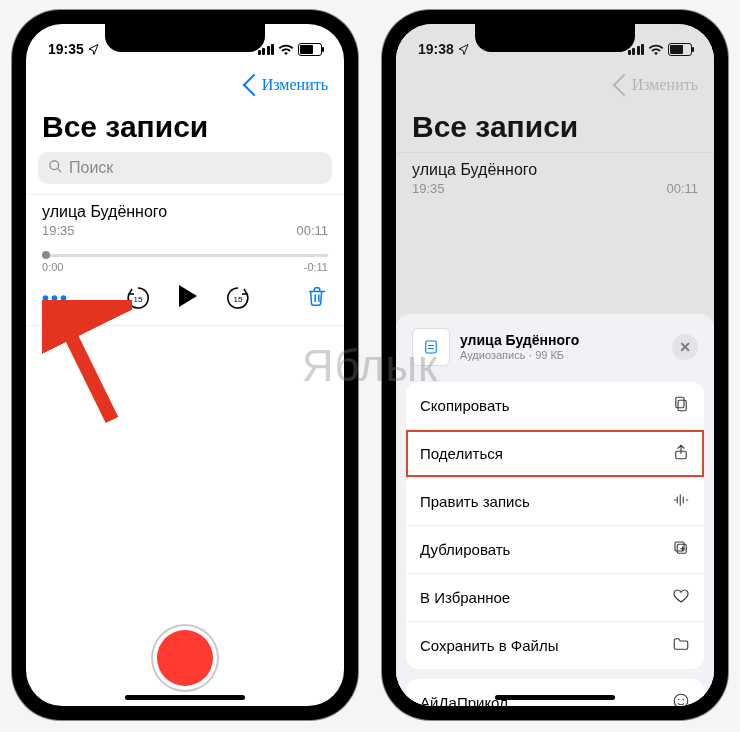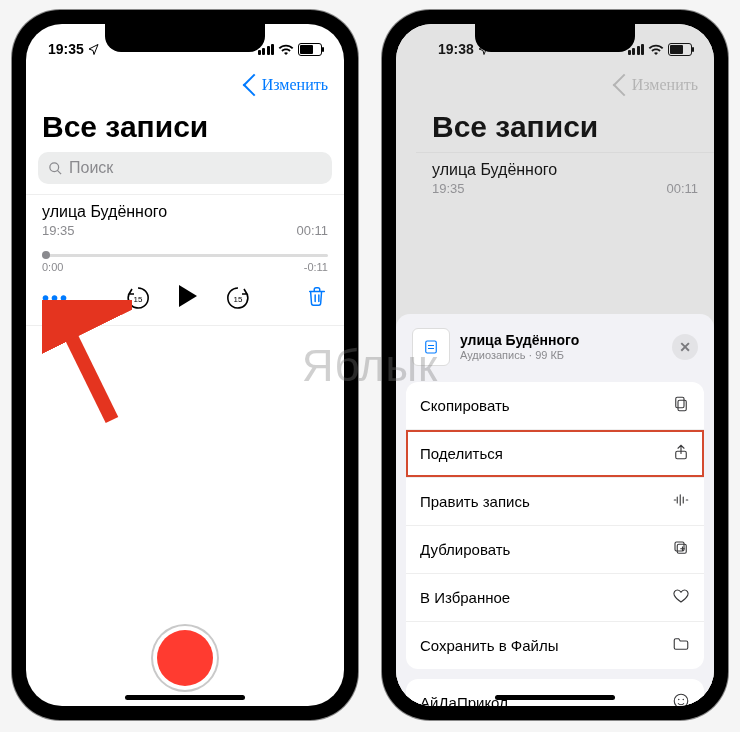--- a/index.html
+++ b/index.html
@@ -62,21 +62,21 @@
     transform: rotate(45deg);
   }
   .dim .back-chevron { border-color:#b0b0b0; }
   .edit-link { color:#007aff; font-size:16px; }
   .dim .edit-link { color:#b0b0b0; }
   .title {
     font-size: 30px; font-weight:700; padding: 4px 16px 8px;
   }
   .search {
     margin: 0 12px 10px; background:#eceded; border-radius:10px;
-    padding:7px 10px; display:flex; align-items:center; gap:6px; color:#8a8a8e; font-size:16px;
+    padding:7px 10px; display:flex; gap:6px; color:#8a8a8e; font-size:16px;
   }
   .rec-row { padding: 8px 16px 4px; border-top:1px solid #eee; }
   .rec-title { font-size:16px; }
   .rec-meta { display:flex; justify-content:space-between; color:#8a8a8e; font-size:13px; margin-top:2px;}
   .scrubber { margin:12px 16px 2px; }
   .scrub-line { height:3px; background:#dcdcdc; border-radius:2px; position:relative; }
   .scrub-knob { position:absolute; left:0; top:-3px; width:8px; height:8px; background:#8a8a8e; border-radius:50%; }
   .scrub-times { display:flex; justify-content:space-between; color:#8a8a8e; font-size:11px; margin-top:4px;text-align:right;}
   .controls { display:flex; align-items:center; justify-content:space-between; padding:10px 16px 14px; border-bottom:1px solid #eee;}
   .controls-mid { display:flex; align-items:flex-start; gap:28px; }
@@ -126,21 +126,21 @@
 
   .signal-bars { display:inline-flex; align-items:flex-end; gap:1.5px; }
   .signal-bars span { width:3px; background:#000; display:inline-block; border-radius:1px;}
   .b1{height:5px}.b2{height:7px}.b3{height:9px}.b4{height:11px}
   .wifi-ic { display:inline-block; }
   .battery { width:22px; height:11px; border:1px solid #000; border-radius:3px; position:relative; }
   .battery::after { content:""; position:absolute; right:-3px; top:3px; width:2px; height:5px; background:#000; border-radius:1px;}
   .battery-fill { position:absolute; left:1px; top:1px; bottom:1px; width:60%; background:#000; border-radius:1px;}
 
   .dim .status-bar, .dim .nav-bar, .dim .title, .dim .rec-row { opacity:0.9; }
-  .dim-top { position:relative;padding-left:20px; }
+  .dim-top { position:relative; }
 </style>
 </head>
 <body>
 
 <div class="phones">
 
   <div class="phone">
     <div class="screen">
       <div class="notch"></div>
 

